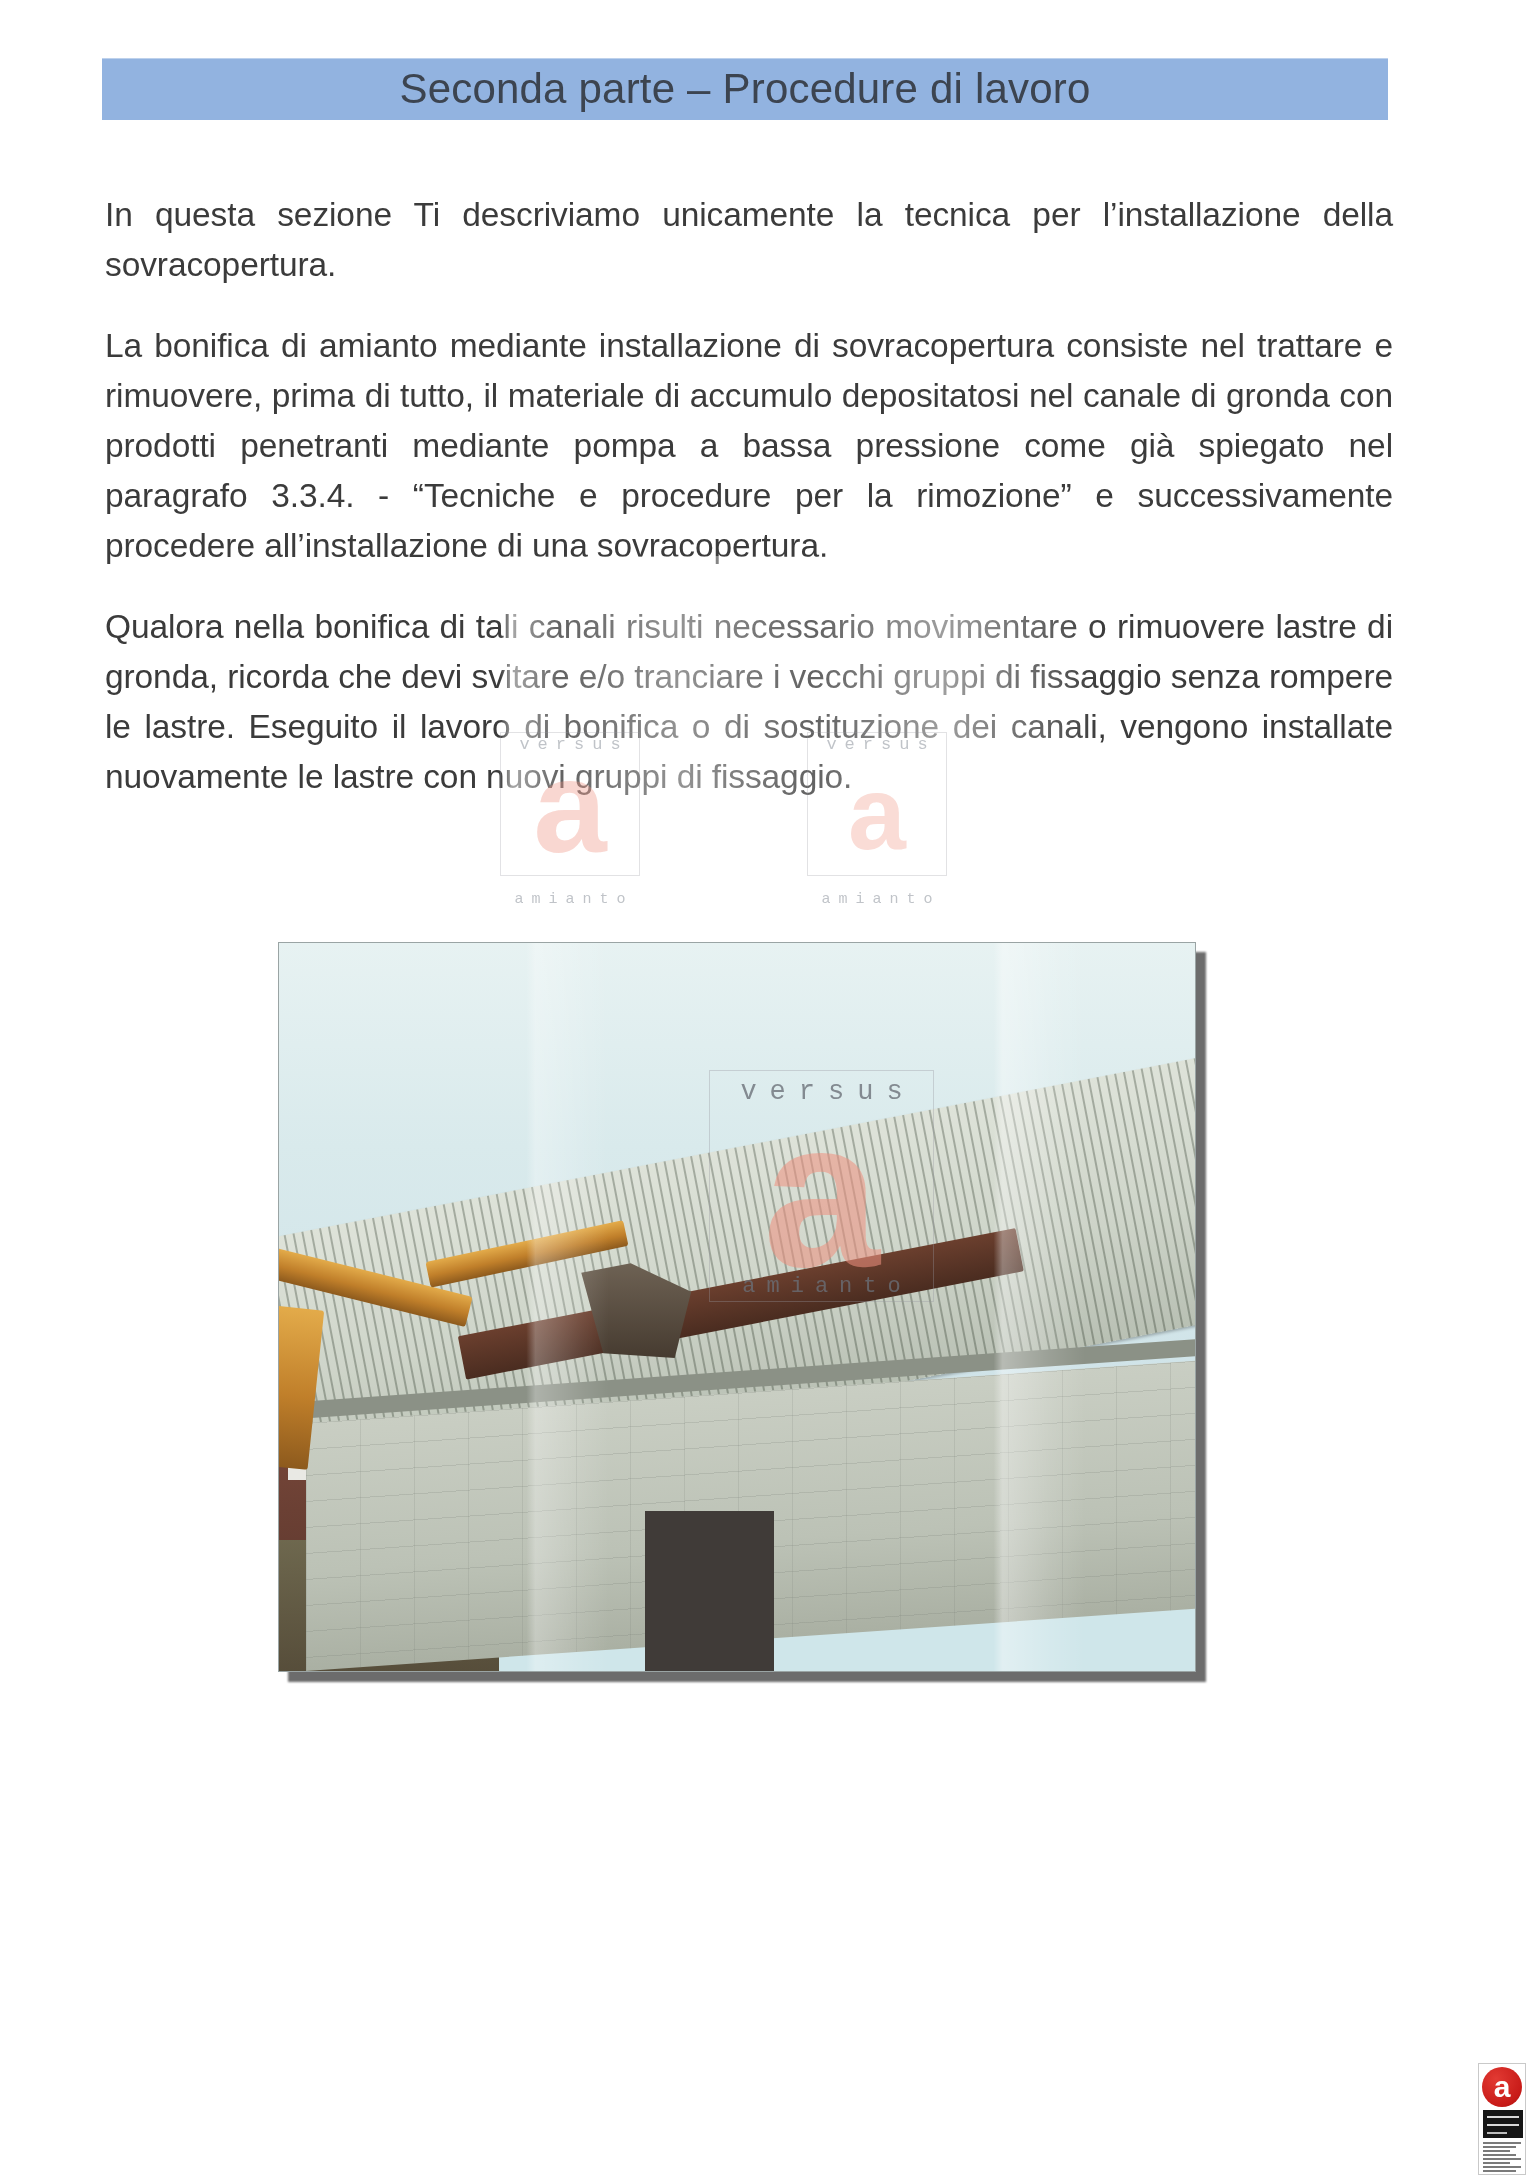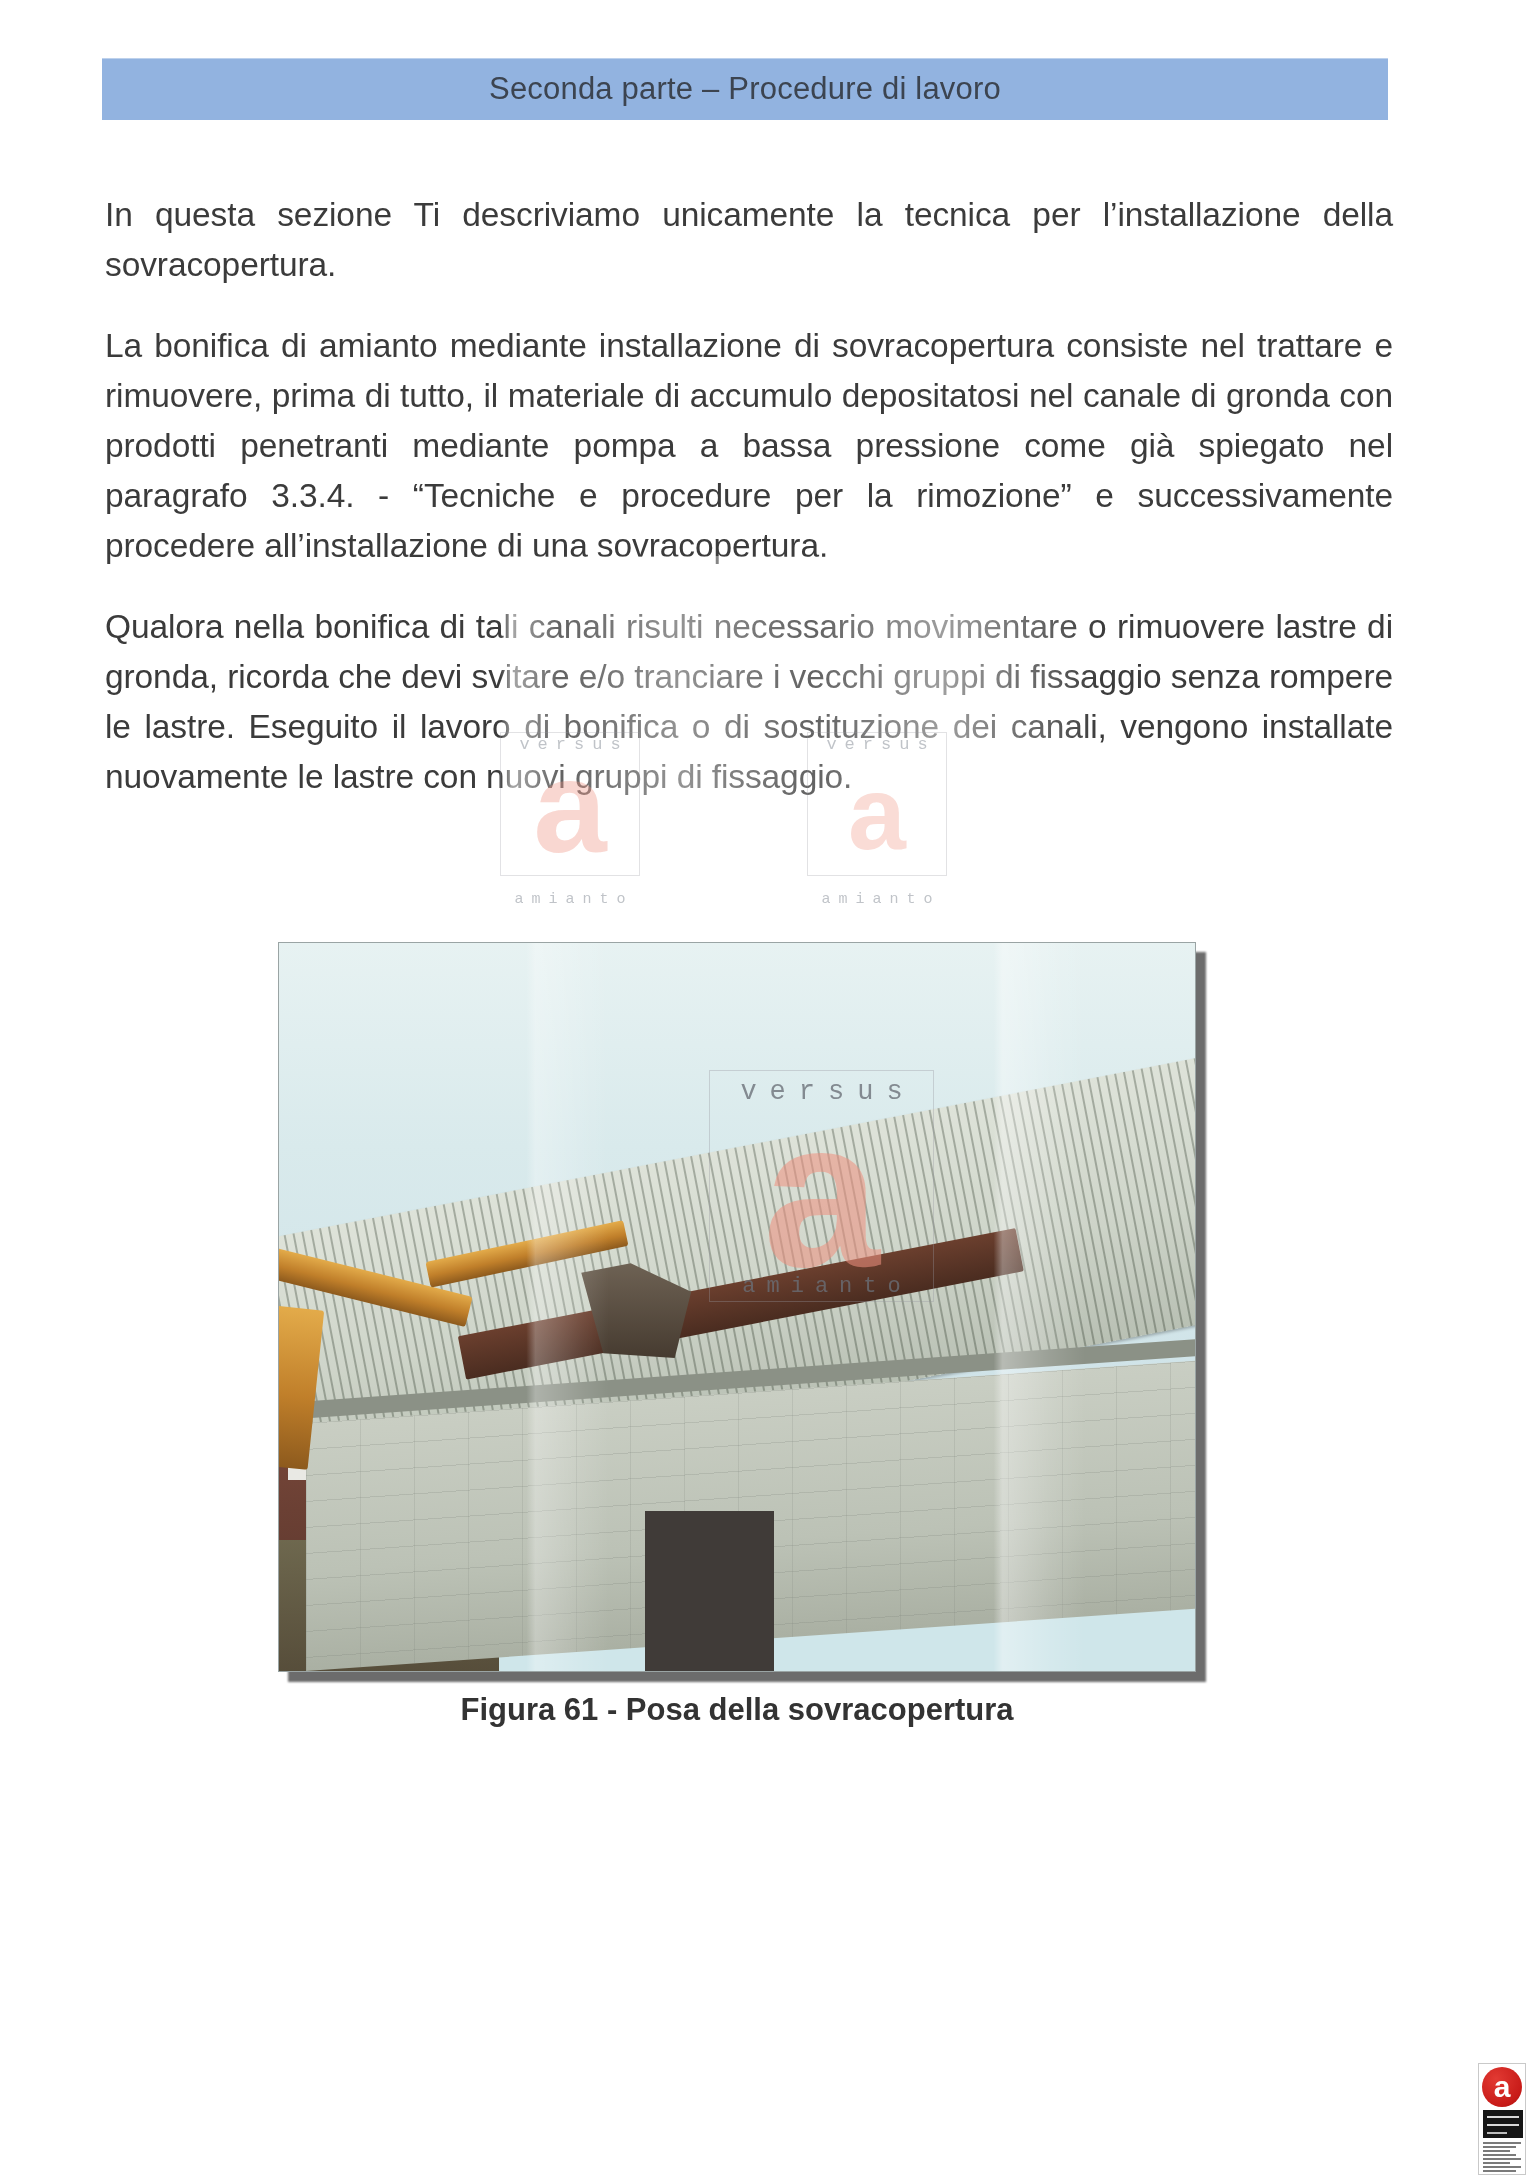--- a/index.html
+++ b/index.html
@@ -31,21 +31,21 @@
     height: 62px;
     background: #92b3e0;
     box-shadow: 0 1px 0 rgba(255,255,255,.4) inset;
   }
   .header-band .header-title {
     position: absolute;
     left: 0; right: 0;
     top: 50%;
     transform: translateY(-50%);
     text-align: center;
-    font-size: 31px;
+    font-size: 42px;
     letter-spacing: .2px;
     color: #3c4450;
     white-space: nowrap;
     font-family: "Liberation Sans", sans-serif;
   }
 
   
   .content {
     position: absolute;
     left: 105px;
@@ -440,21 +440,20 @@
       <div class="ph-streaks"></div>
     </div>
   </div>
 
   <div class="wm wm-main">
     <div class="wm-top">versus</div>
     <div class="wm-a">a</div>
     <div class="wm-bottom">amianto</div>
   </div>
 
-  <div class="caption">Figura 61 - Posa della sovracopertura</div>
 
   <div class="badge">
     <div class="badge-mark"></div>
     <div class="badge-bar">
       <i></i>
         <i></i>
         <i></i>
     </div>
     <div class="badge-lines">
       <i></i>

